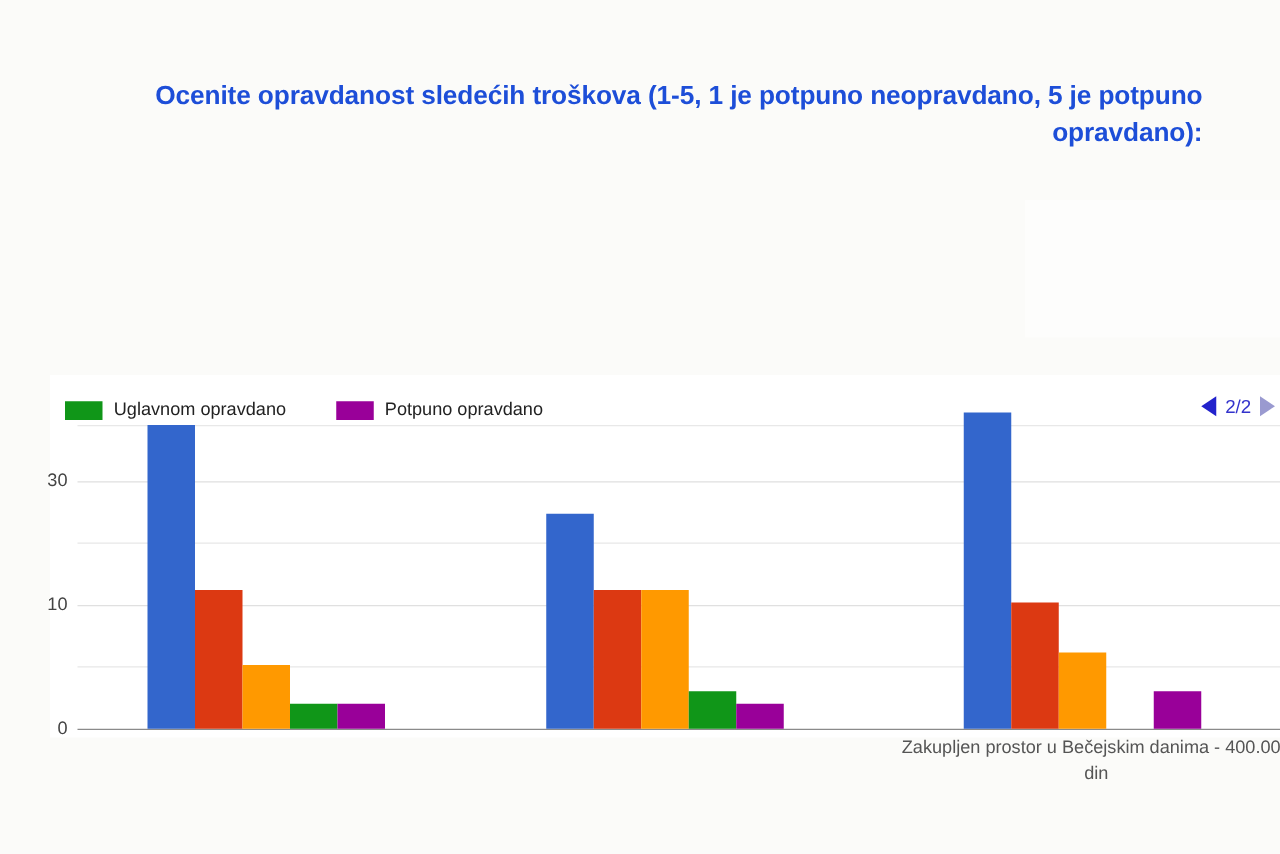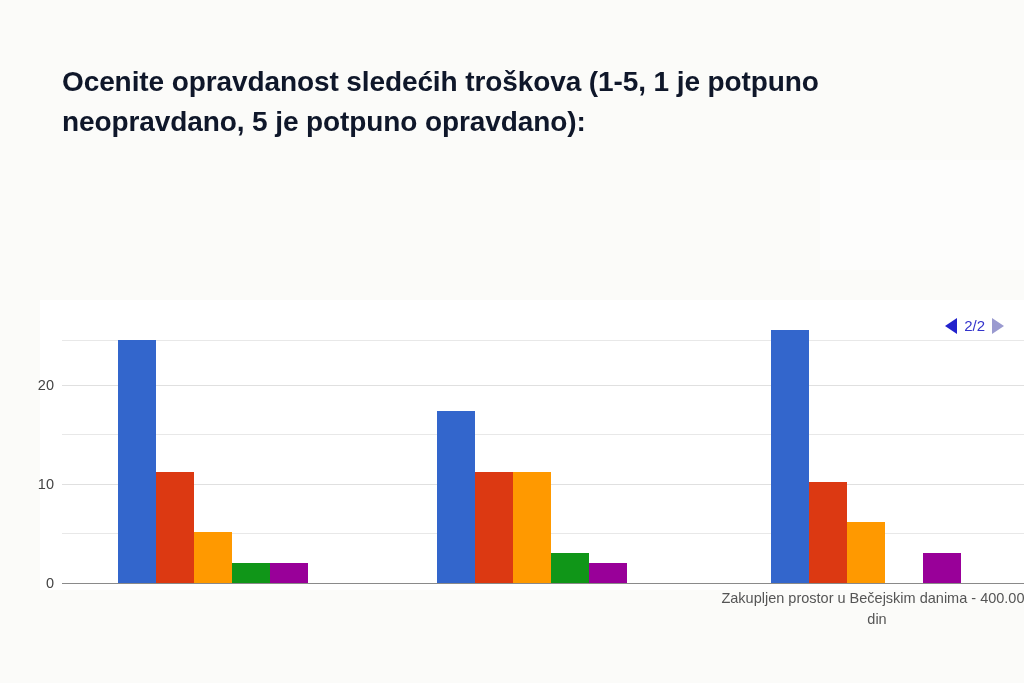--- a/index.html
+++ b/index.html
@@ -14,25 +14,25 @@
     overflow: hidden;
     position: relative;
   }
 
   
   #slide-title {
     position: absolute;
     left: 62px;
     top: 62px;
     width: 900px;
-    text-align: left;
-    font-size: 28px;
+    text-align: right;
+    font-size: 21px;
     font-weight: bold;
     line-height: 1.42;
-    color: #0f172a;
+    color: #1d4ed8;
     letter-spacing: -0.1px;
   }
 
   
   #chart-panel-backdrop {
     position: absolute;
     left: 820px;
     top: 160px;
     width: 204px;
     height: 110px;
@@ -81,24 +81,23 @@
     flex: 0 0 auto;
   }
   .legend-label {
     font-size: 14.5px;
     color: #222222;
     white-space: nowrap;
   }
 
   #legend-pager {
     position: absolute;
-    right: 16px;
+    right: 0px;
     top: 17px;
     display: flex;
-    align-items: center;
     gap: 7px;
     z-index: 6;
     padding-right: 4px;
   }
   #legend-prev-icon {
     width: 0;
     height: 0;
     border-top: 8px solid transparent;
     border-bottom: 8px solid transparent;
     border-right: 12px solid #2222cc;
@@ -169,35 +168,45 @@
 </head>
 <body>
 
 <div id="slide-title">Ocenite opravdanost sledećih troškova (1-5, 1 je potpuno neopravdano, 5 je potpuno opravdano):</div>
 
 <div id="chart-panel-backdrop"></div>
 
 <div id="chart">
   <div id="chart-plot-bg"></div>
 
+  <div id="chart-legend">
+    <div class="legend-entry">
+      <span class="legend-swatch" style="background:#109618"></span>
+      <span class="legend-label">Uglavnom opravdano</span>
+    </div>
+    <div class="legend-entry">
+      <span class="legend-swatch" style="background:#990099"></span>
+      <span class="legend-label">Potpuno opravdano</span>
+    </div>
+  </div>
 
   <div id="legend-pager">
     <span id="legend-prev-icon"></span>
     <span id="legend-page-indicator">2/2</span>
     <span id="legend-next-icon"></span>
   </div>
 
   <div class="gridline" style="top:40px;"></div>
   <div class="gridline major" style="top:85px;"></div>
   <div class="gridline" style="top:134px;"></div>
   <div class="gridline major" style="top:184px;"></div>
   <div class="gridline" style="top:233px;"></div>
   <div id="axis-baseline" style="top:283px;"></div>
 
-  <div class="ytick-label" style="top:85px;">20</div>
+  <div class="ytick-label" style="top:85px;">30</div>
   <div class="ytick-label" style="top:184px;">10</div>
   <div class="ytick-label" style="top:283px;">0</div>
 
   <div class="bar-group" style="left:118px;">
     <div class="bar" style="background:#3366CC;height:243px;"></div>
     <div class="bar" style="background:#DC3912;height:111px;"></div>
     <div class="bar" style="background:#FF9900;height:51px;"></div>
     <div class="bar" style="background:#109618;height:20px;"></div>
     <div class="bar" style="background:#990099;height:20px;"></div>
   </div>

